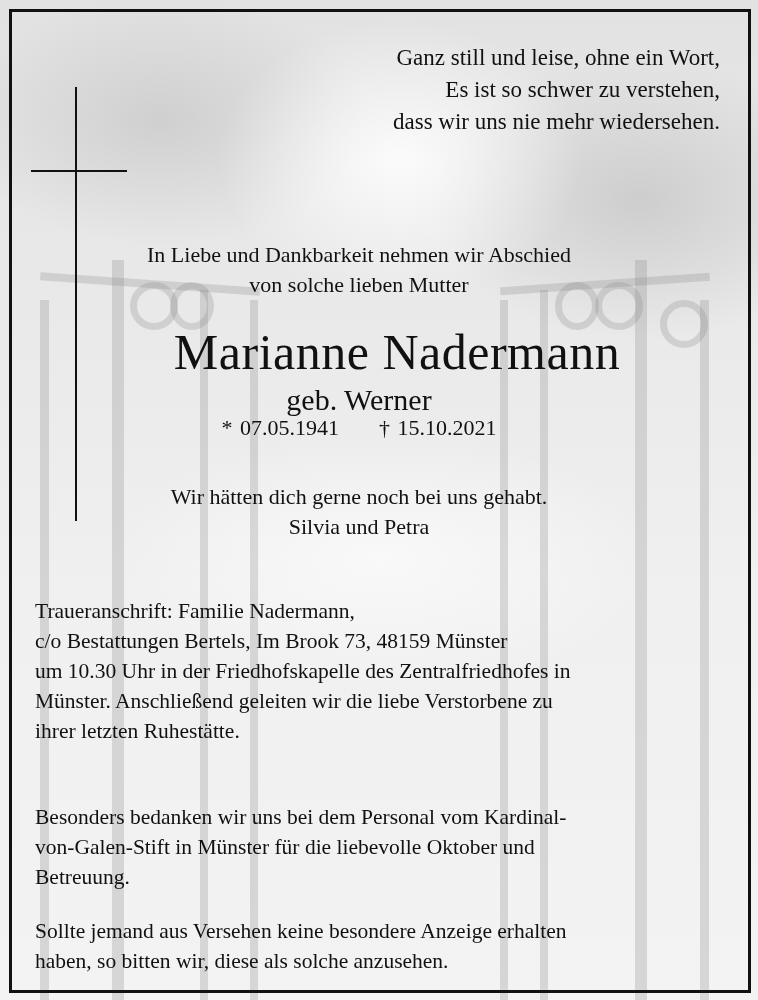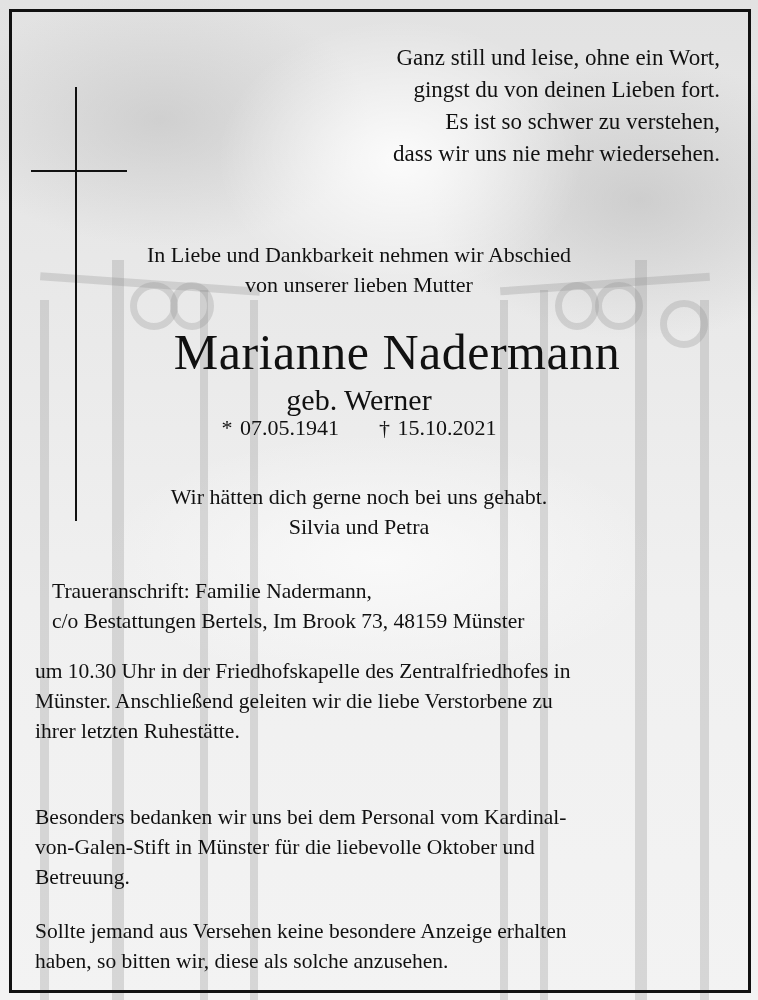--- a/index.html
+++ b/index.html
@@ -33,21 +33,21 @@
   .center { position: absolute; left: 0; width: 718px; text-align: center; }
   .intro { top: 240px; font-size: 22px; line-height: 30px; }
   .name { top: 322px; font-size: 50px; line-height: 60px; letter-spacing: 0.5px; margin-left: 38px; }
   .maiden { top: 386px; font-size: 30px; line-height: 28px; }
   .dates { top: 414px; font-size: 22px; line-height: 28px; word-spacing: 2px; }
   .dates .gap { display: inline-block; width: 40px; }
   .farewell { top: 482px; font-size: 22px; line-height: 30px; }
   .body-text {
     position: absolute; left: 35px; width: 700px; font-size: 21.5px; line-height: 30px;
   }
-  .p-addr { top: 576px; margin-left: 17px; }
+  .p-addr { top: 596px; }
   .p-service { top: 656px; }
   .p-thanks { top: 802px; }
   .p-notice { top: 916px; }
   .line { display: block; white-space: nowrap; }
 </style>
 </head>
 <body>
 
 <div class="bg">
   <div class="gate-bar" style="left:40px;top:300px;width:9px;height:700px;"></div>
@@ -69,28 +69,27 @@
 
 <div class="frame"></div>
 
 <div>
   <div class="cross-v"></div>
   <div class="cross-h"></div>
 </div>
 
 <div class="poem">
   <span class="line">Ganz still und leise, ohne ein Wort,</span>
-  <span class="line">gingst du von deinen Lieben fort.</span>
   <span class="line">Es ist so schwer zu verstehen,</span>
   <span class="line">dass wir uns nie mehr wiedersehen.</span>
 </div>
 
 <div class="center intro">
   <span class="line">In Liebe und Dankbarkeit nehmen wir Abschied</span>
-  <span class="line">von unserer lieben Mutter</span>
+  <span class="line">von solche lieben Mutter</span>
 </div>
 
 <div class="center name">Marianne Nadermann</div>
 
 <div class="center maiden">geb. Werner</div>
 
 <div class="center dates">
   <span>* 07.05.1941</span><span class="gap"></span><span>† 15.10.2021</span>
 </div>
 

